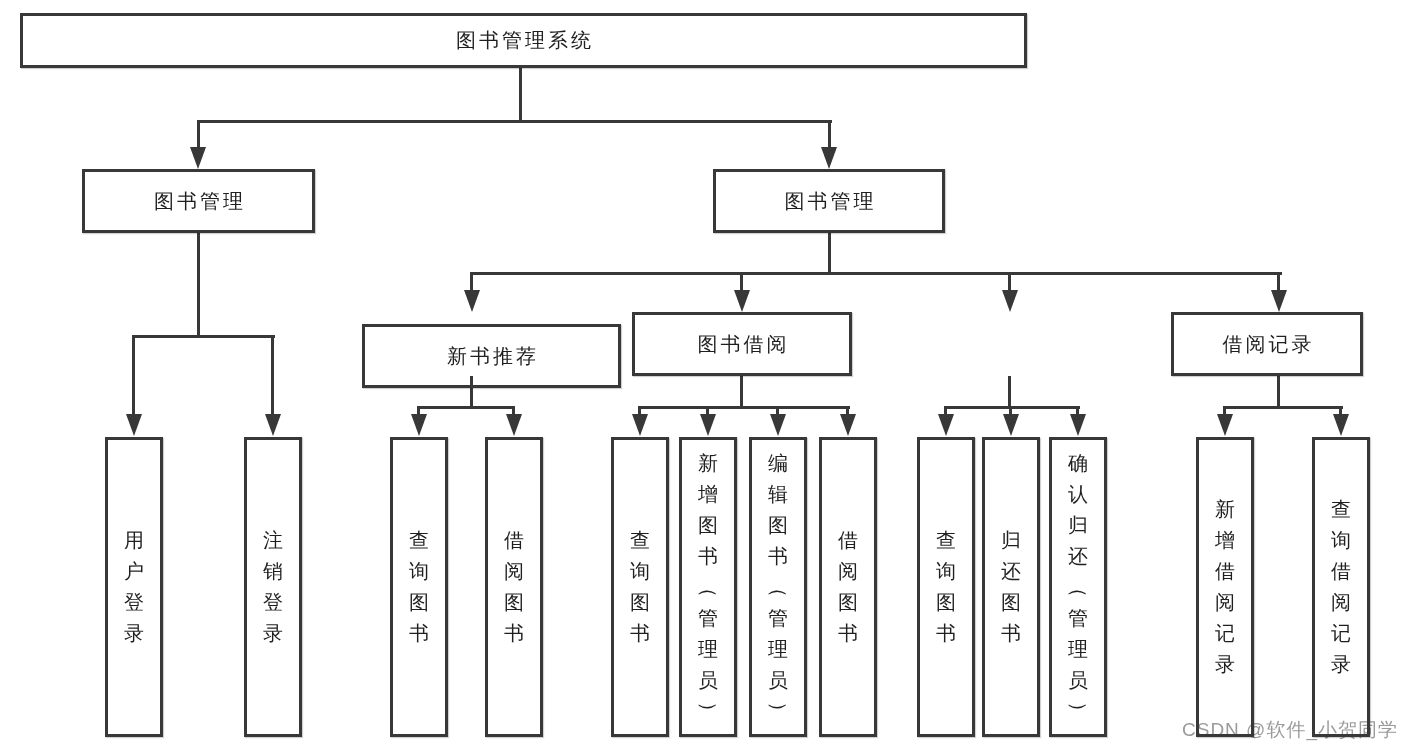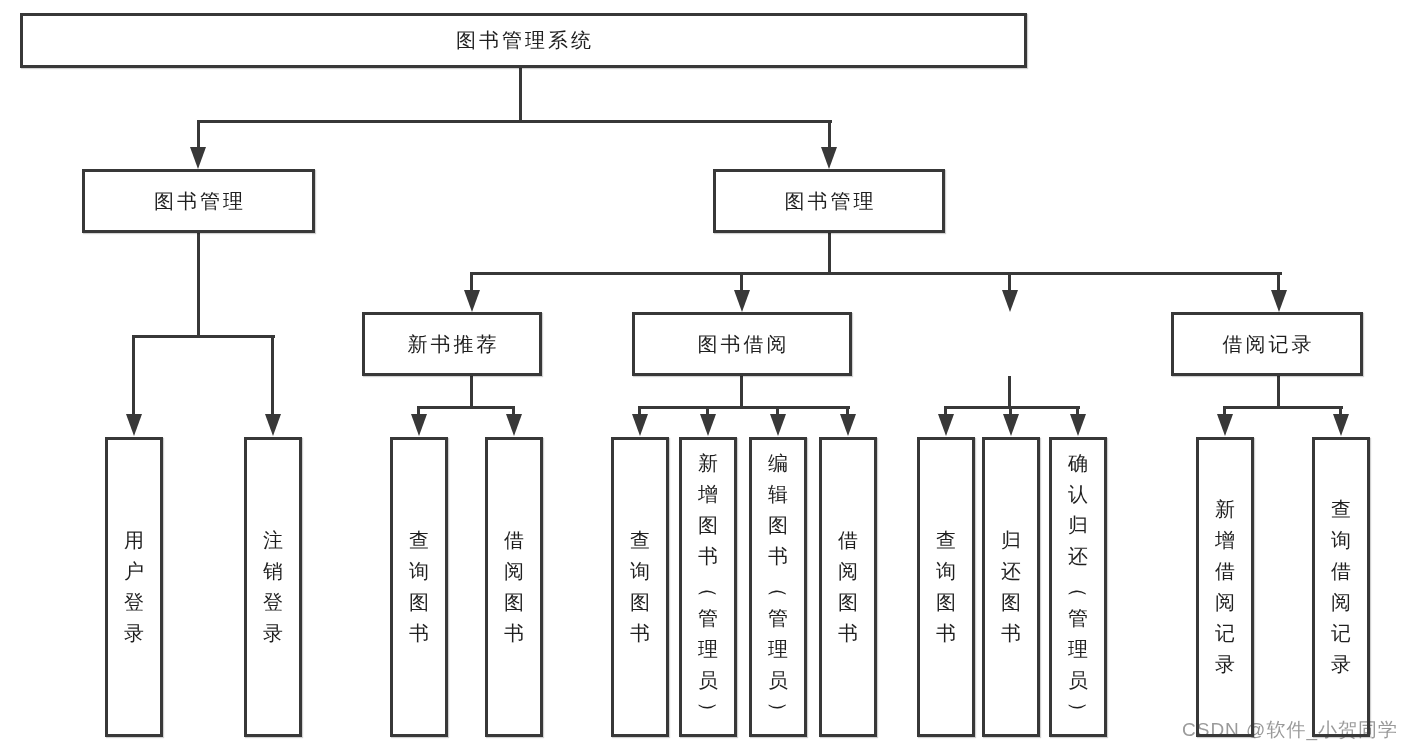--- a/index.html
+++ b/index.html
@@ -92,21 +92,21 @@
     <span class="hlabel">图书管理系统</span>
   </div>
 
   <div class="node" style="left:82px;top:169px;width:233px;height:64px;">
     <span class="hlabel">图书管理</span>
   </div>
   <div class="node" style="left:713px;top:169px;width:232px;height:64px;">
     <span class="hlabel">图书管理</span>
   </div>
 
-  <div class="node" style="left:362px;top:312px;width:180px;height:64px;">
+  <div class="node" style="left:362px;top:324px;width:259px;height:64px;">
     <span class="hlabel">新书推荐</span>
   </div>
   <div class="node" style="left:632px;top:312px;width:220px;height:64px;">
     <span class="hlabel">图书借阅</span>
   </div>
   <div class="node" style="left:1171px;top:312px;width:192px;height:64px;">
     <span class="hlabel">借阅记录</span>
   </div>
 
   <div class="node" style="left:105px;top:437px;width:58px;height:300px;">

